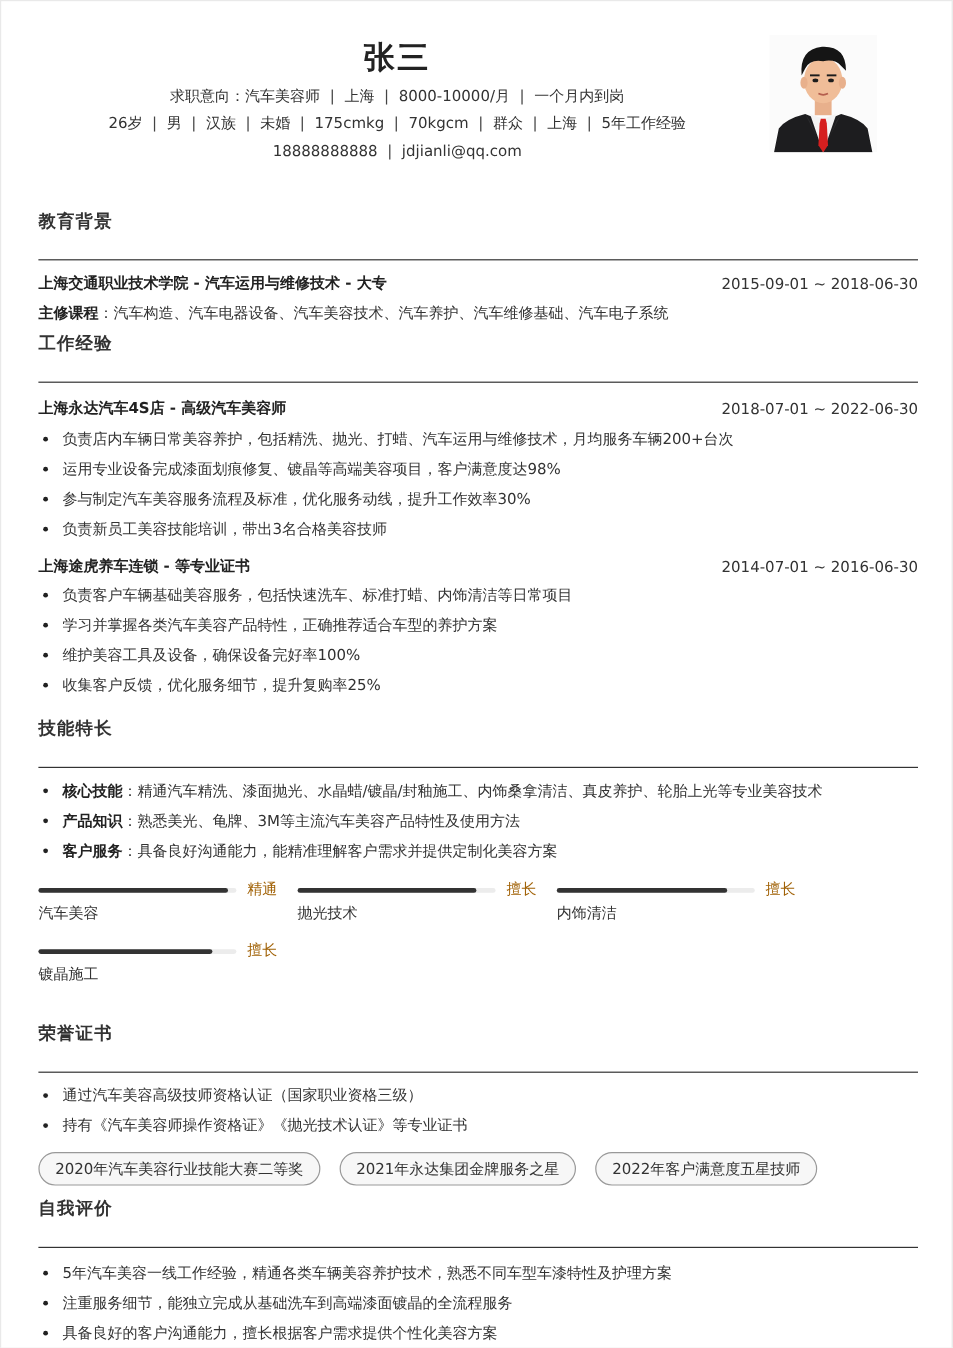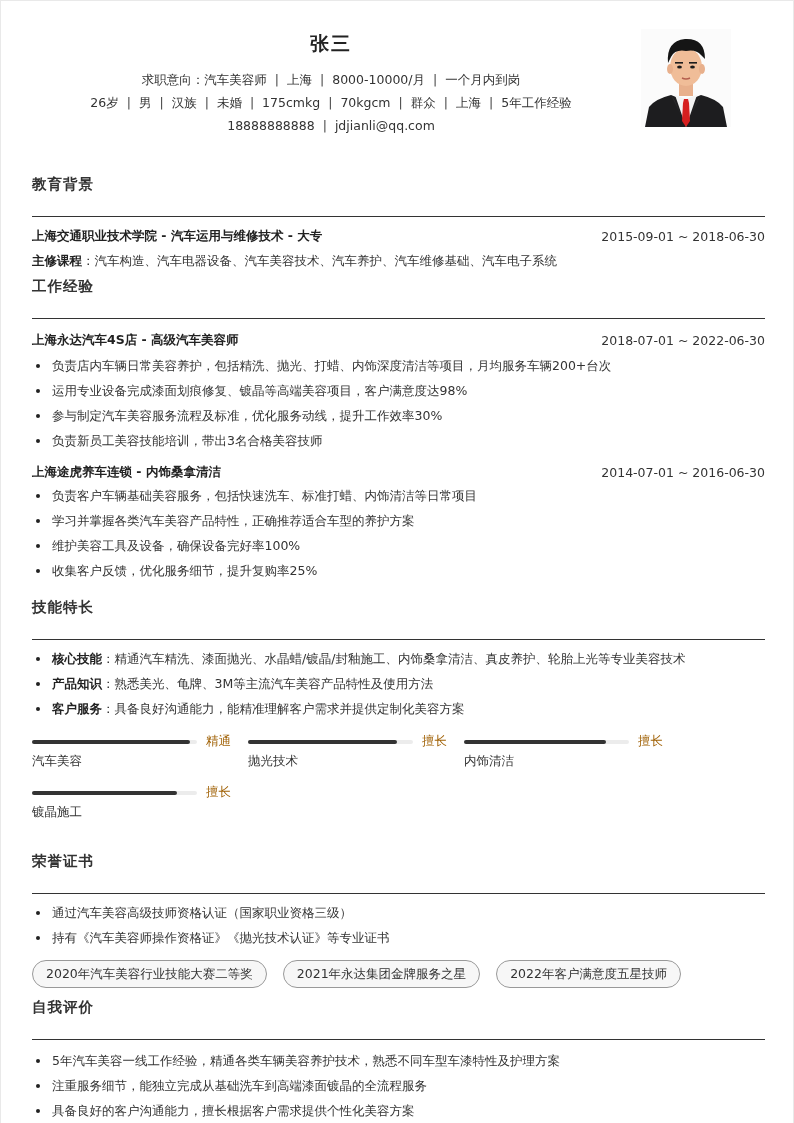--- a/index.html
+++ b/index.html
@@ -5,21 +5,21 @@
   * { box-sizing: border-box; margin: 0; padding: 0; }
   html, body { width: 794px; height: 1123px; overflow: hidden; background: #e9e9e9; }
   body { font-family: "DejaVu Sans", "Liberation Sans", sans-serif; color: #222; }
   .page {
     position: absolute; left: 1px; top: 1px; width: 792px; height: 1122px;
     background: #fff; overflow: hidden;
   }
   .header { position: absolute; left: 0; top: 0; width: 792px; height: 150px; }
   .name {
     position: absolute; left: 0; width: 660px; top: 30px; text-align: center;
-    font-size: 19px; font-weight: bold; color: #222; letter-spacing: 2px;
+    font-size: 26px; font-weight: bold; color: #222; letter-spacing: 2px;
   }
   .info-line {
     position: absolute; left: 0; width: 660px; text-align: center;
     font-size: 12.5px; color: #333;
   }
   .info-line .sep { display: inline-block; margin: 0 8px; color: #444; }
   .info-line span { white-space: nowrap; }
   .photo {
     position: absolute; left: 640px; top: 28px; width: 90px; height: 98px;
     background: #fff; overflow: hidden;
@@ -123,27 +123,27 @@
   </div>
 
   <div class="section" style="top:276px;">
     <div class="section-title">工作经验</div>
     <div style="height:10px;"></div>
     <div class="row-head">
       <span class="title">上海永达汽车4S店 - 高级汽车美容师</span>
       <span class="date">2018-07-01 ~ 2022-06-30</span>
     </div>
     <ul class="bullets" style="margin-top:2px;">
-      <li>负责店内车辆日常美容养护，包括精洗、抛光、打蜡、内饰深度清洁等项目，月均服务车辆200+台次</li>
+      <li>负责店内车辆日常美容养护，包括精洗、抛光、打蜡、汽车运用与维修技术，月均服务车辆200+台次</li>
       <li>运用专业设备完成漆面划痕修复、镀晶等高端美容项目，客户满意度达98%</li>
       <li>参与制定汽车美容服务流程及标准，优化服务动线，提升工作效率30%</li>
       <li>负责新员工美容技能培训，带出3名合格美容技师</li>
     </ul>
     <div class="row-head" style="margin-top:8px;">
-      <span class="title">上海途虎养车连锁 - 内饰桑拿清洁</span>
+      <span class="title">上海途虎养车连锁 - 等专业证书</span>
       <span class="date">2014-07-01 ~ 2016-06-30</span>
     </div>
     <ul class="bullets" style="margin-top:0px;">
       <li>负责客户车辆基础美容服务，包括快速洗车、标准打蜡、内饰清洁等日常项目</li>
       <li>学习并掌握各类汽车美容产品特性，正确推荐适合车型的养护方案</li>
       <li>维护美容工具及设备，确保设备完好率100%</li>
       <li>收集客户反馈，优化服务细节，提升复购率25%</li>
     </ul>
   </div>
 

